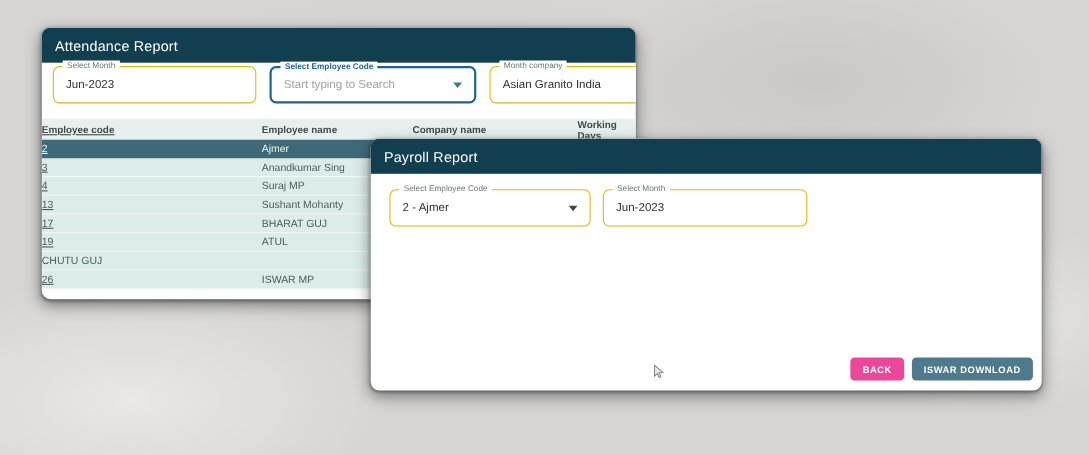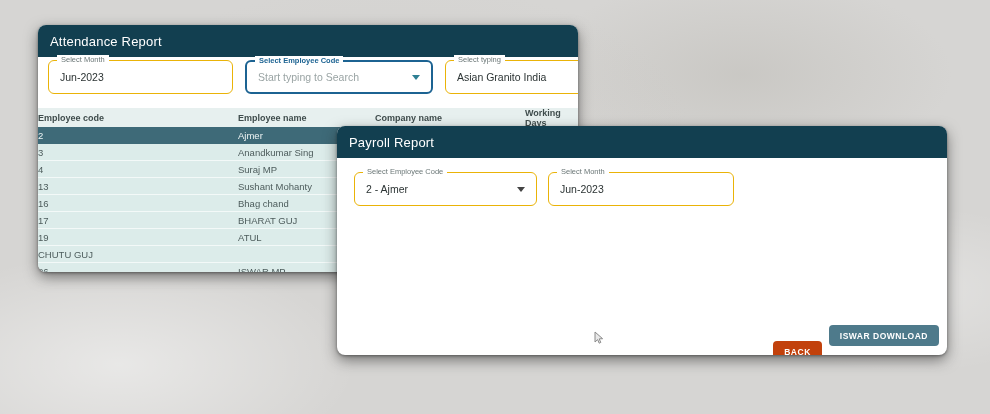--- a/index.html
+++ b/index.html
@@ -33,27 +33,27 @@
   .dd-arrow{position:absolute;right:11px;top:50%;margin-top:-2px;width:0;height:0;
     border-left:4.5px solid transparent;border-right:4.5px solid transparent;border-top:5.5px solid #444;}
   .dd-arrow.teal{border-top-color:#2e7f93;}
 
   
   .att-table{position:absolute;left:0;top:83px;width:540px;font-size:9.5px;}
   .att-hrow,.att-row{display:grid;grid-template-columns:200px 137px 150px 1fr;align-items:center;}
   .att-hrow{height:19px;background:#e7f0ef;color:#3f4c4c;font-weight:700;font-size:9px;}
   .att-row{height:17px;background:#dcecea;border-bottom:1px solid #f3f9f8;color:#4d5c5c;}
   .att-row.selected{background:#3e6a78;color:#eef5f5;border-bottom-color:#3e6a78;}
-  .att-hrow .c1,.att-row .c1{}
+  .att-hrow .c1,.att-row .c1{text-decoration:underline;}
 
   
   .btn-row{position:absolute;right:8px;top:199px;display:flex;gap:7px;}
   .btn{border:none;border-radius:4px;color:#fff;font-size:8.5px;font-weight:700;
     letter-spacing:.5px;padding:0 11px;height:21px;display:flex;align-items:center;cursor:pointer;}
-  .btn.back{background:#c2410c;margin-top:16px;}
+  .btn.back{background:#ec4899;}
   .btn.download{background:#4e7a8b;}
 
   
   .cursor{position:absolute;left:594px;top:331px;z-index:10;}
 </style>
 </head>
 <body>
 
 <div class="stage">
 
@@ -67,21 +67,21 @@
       <span class="fvalue">Jun-2023</span>
     </div>
 
     <div class="field focused" style="left:207px;top:35px;width:188px;">
       <span class="flabel">Select Employee Code</span>
       <span class="fvalue placeholder">Start typing to Search</span>
       <span class="dd-arrow teal"></span>
     </div>
 
     <div class="field" style="left:407px;top:35px;width:145px;">
-      <span class="flabel">Select typing</span>
+      <span class="flabel">Month company</span>
       <span class="fvalue">Asian Granito India</span>
     </div>
 
     <div class="att-table">
       <div class="att-hrow">
         <span class="c1">Employee code</span>
         <span>Employee name</span>
         <span>Company name</span>
         <span>Working Days</span>
       </div>
@@ -99,26 +99,20 @@
       </div>
       <div class="att-row">
         <span class="c1">4</span>
         <span>Suraj MP</span>
         <span></span>
         <span></span>
       </div>
       <div class="att-row">
         <span class="c1">13</span>
         <span>Sushant Mohanty</span>
-        <span></span>
-        <span></span>
-      </div>
-      <div class="att-row">
-        <span class="c1">16</span>
-        <span>Bhag chand</span>
         <span></span>
         <span></span>
       </div>
       <div class="att-row">
         <span class="c1">17</span>
         <span>BHARAT GUJ</span>
         <span></span>
         <span></span>
       </div>
       <div class="att-row">

